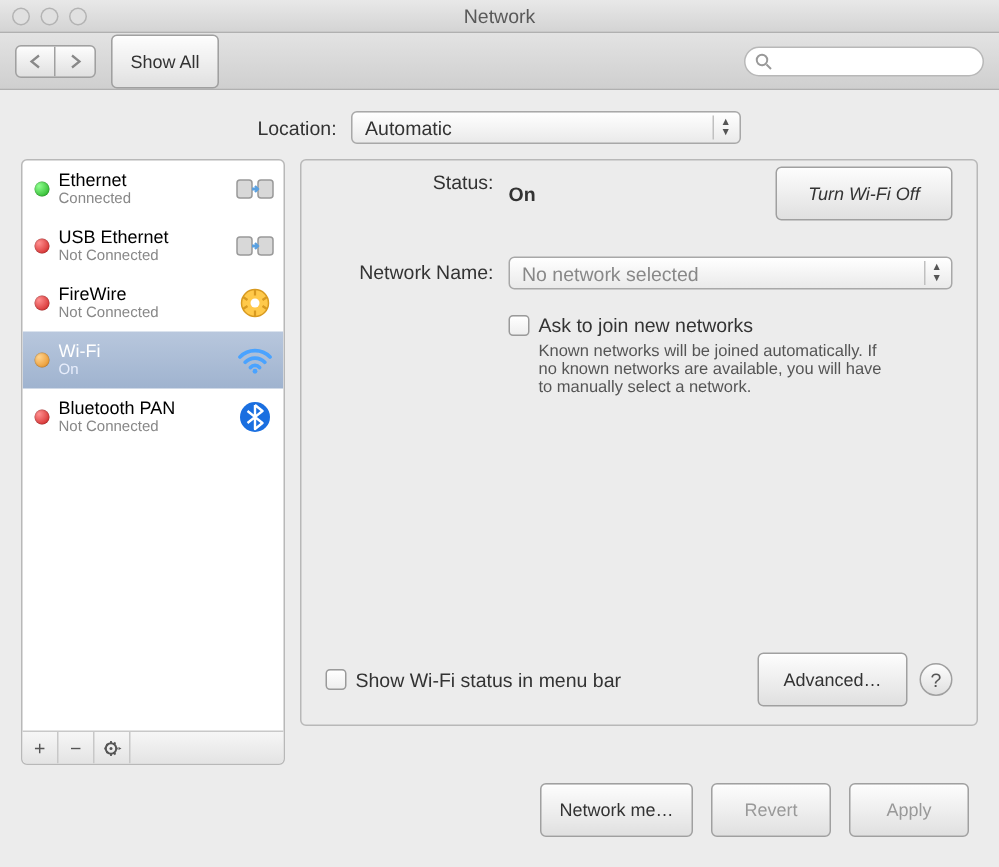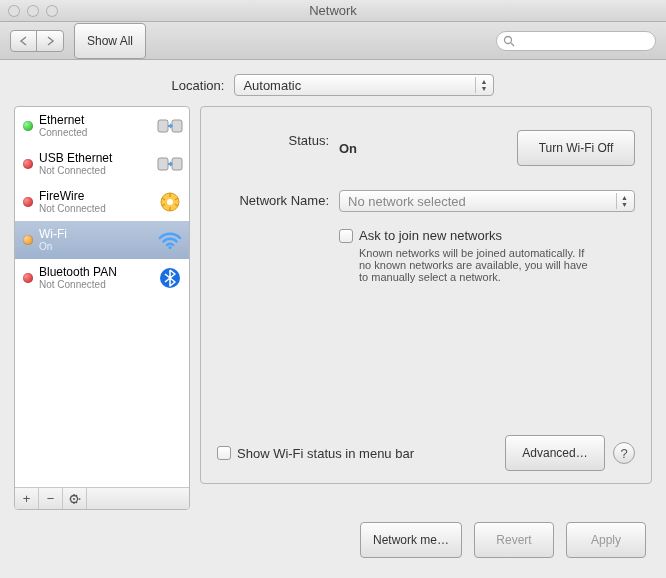--- a/index.html
+++ b/index.html
@@ -158,21 +158,21 @@
     display: flex; align-items: center; justify-content: center;
     color: #555; font-size: 13px;
   }
   
   .detail {
     flex: 1;
     height: 378px;
     border: 1px solid #b8b8b8;
     border-radius: 4px;
     background: #ececec;
-    padding: 23px 16px 12px 16px;
+    padding: 4px 16px 12px 16px;
     display: flex;
     flex-direction: column;
     position: relative;
   }
   .row { display: flex; align-items: flex-start; margin-bottom: 10px; }
   .lbl { width: 122px; text-align: right; padding-right: 10px; padding-top: 3px; color:#333; }
   .val { flex: 1; }
   .bold { font-weight: bold; }
   .sub { font-size: 11px; color: #555; margin-top: 4px; max-width: 260px; }
   .chk { display: flex; align-items: center; gap: 6px; font-size: 13px; }
@@ -338,21 +338,21 @@
     </div>
   </div>
 
   <div class="detail">
     <div class="row">
       <div class="lbl">Status:</div>
       <div class="val">
         <div style="display:flex; align-items:center;">
           <div class="bold" style="flex:0 0 auto;">On</div>
           <div style="margin-left:auto;">
-            <div class="btn" style="min-width:118px;">Turn Wi-Fi Off</div>
+            <div class="btn" style="min-width:118px;font-style:italic;">Turn Wi-Fi Off</div>
           </div>
         </div>
       </div>
     </div>
 
     <div class="row" style="margin-top:14px;">
       <div class="lbl">Network Name:</div>
       <div class="val">
         <div class="popup" style="min-width:250px; color:#888;">
           <span>No network selected</span>

